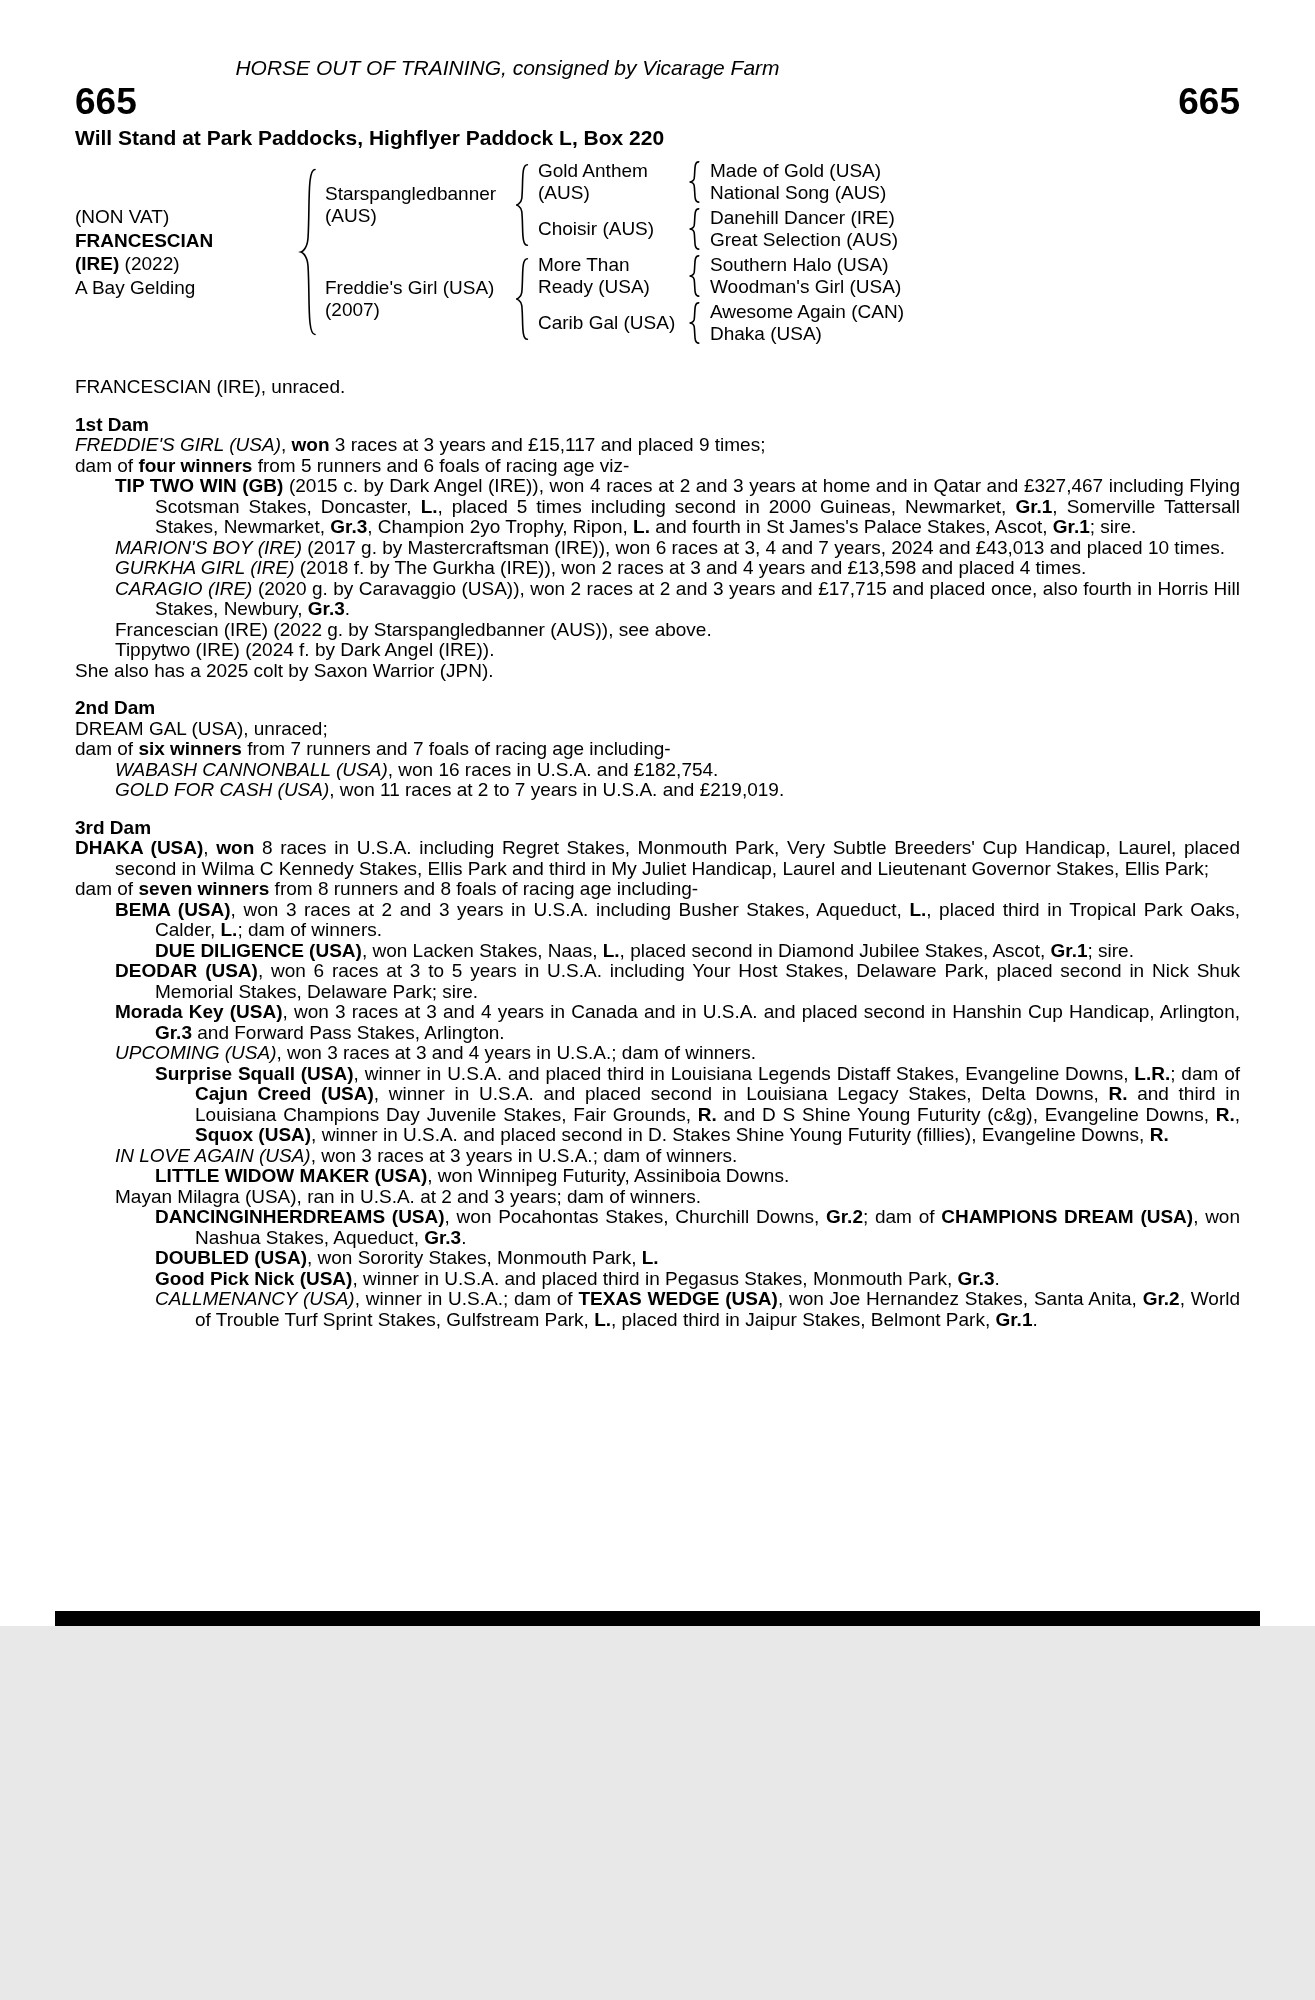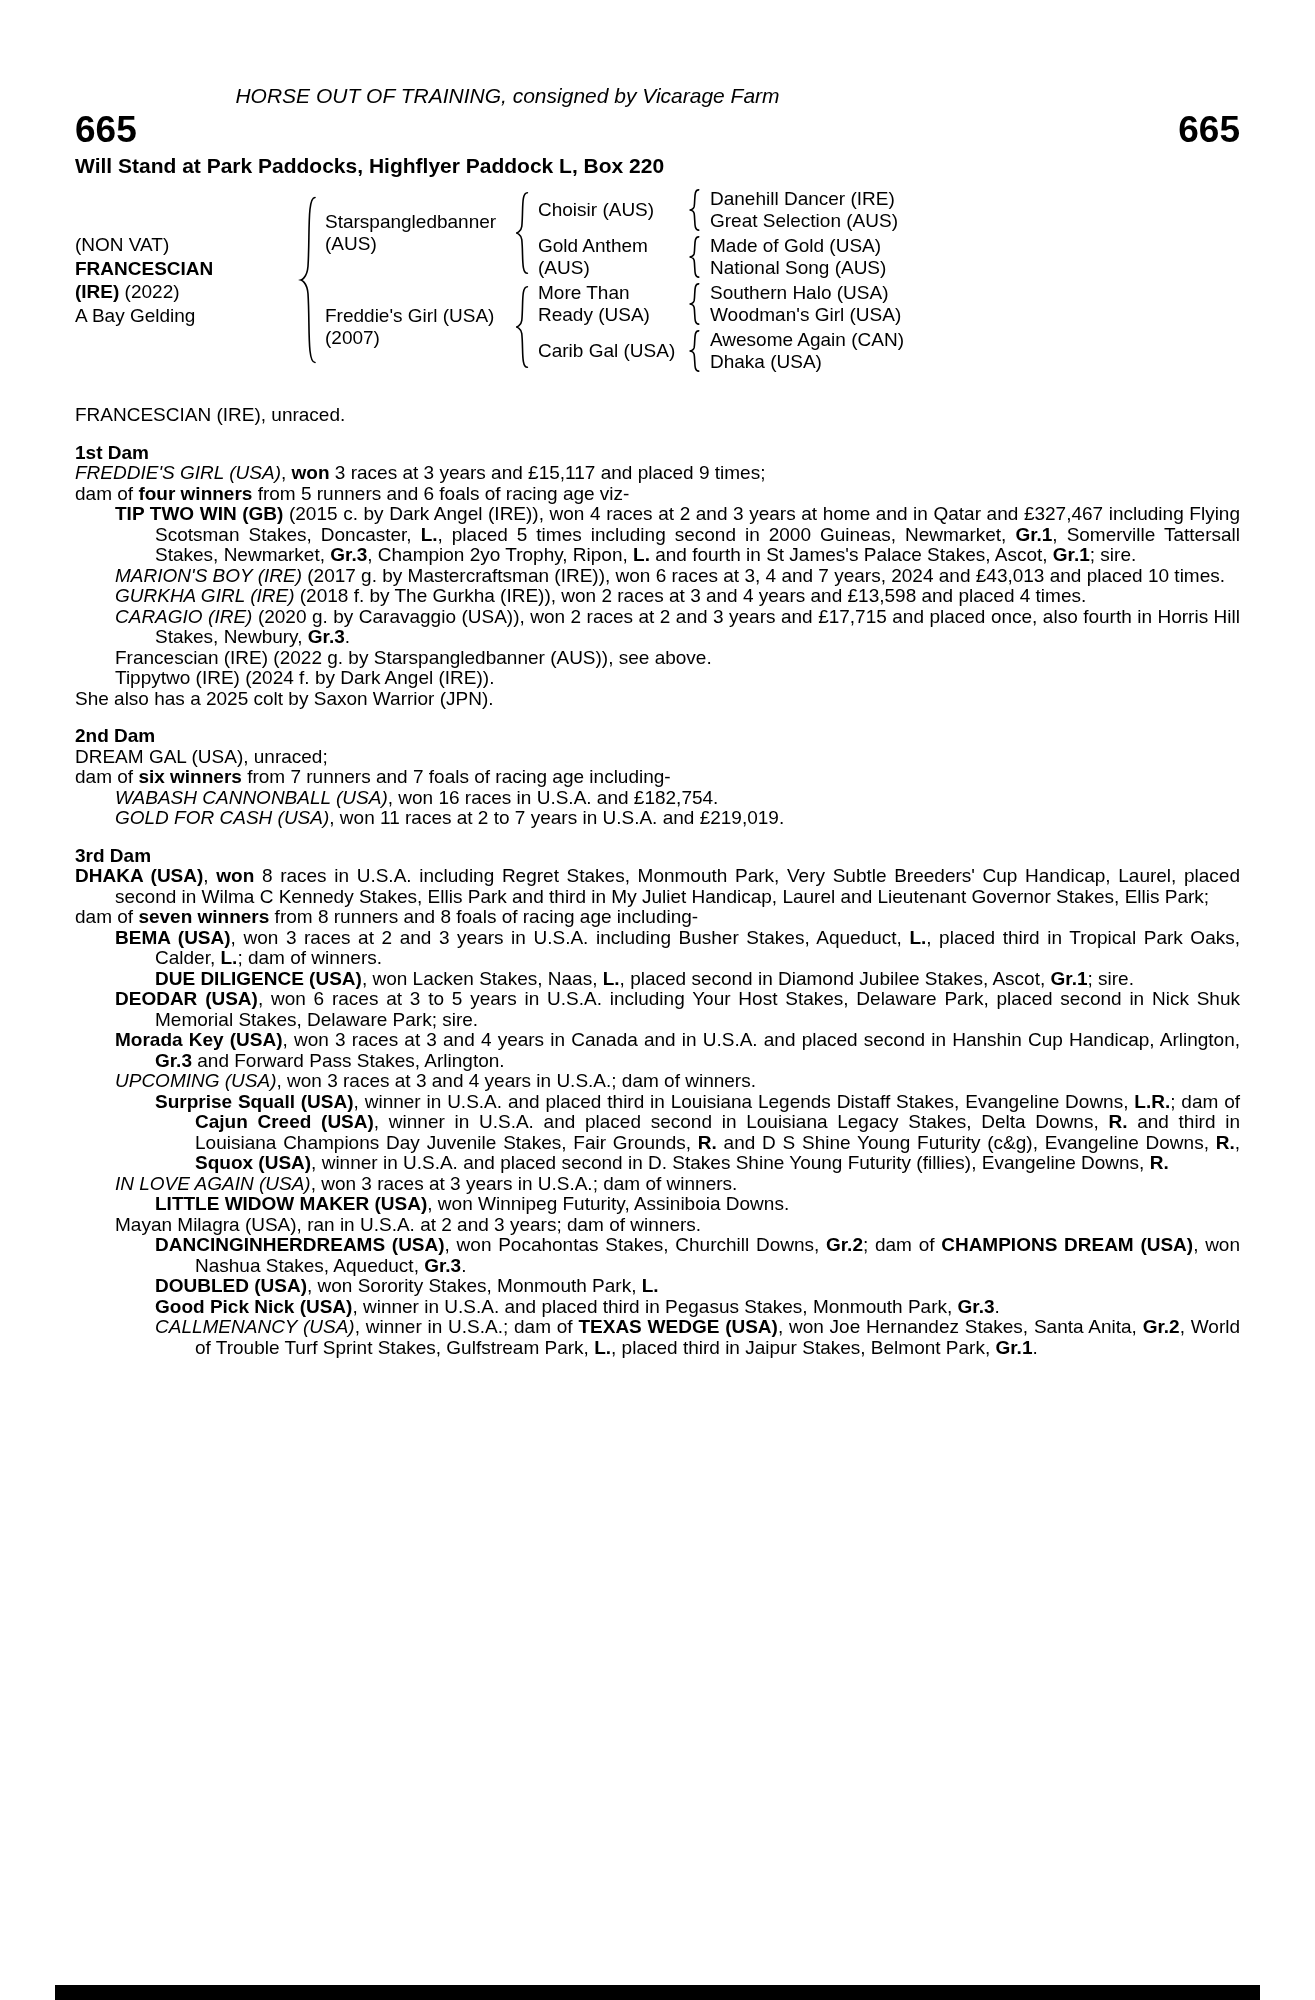--- a/index.html
+++ b/index.html
@@ -1,27 +1,27 @@
 <!DOCTYPE html>
 <html><head>
 <meta charset="utf-8">
 <style>
   html, body { margin: 0; padding: 0; background: #e8e8e8; }
   .page {
     position: relative;
     width: 1315px;
-    height: 2000px;
+    height: 1626px;
     margin: 0 auto;
     background: #ffffff;
     color: #000000;
     font-family: "Liberation Sans", sans-serif;
     font-size: 19px;
     line-height: 20.5px;
     box-sizing: border-box;
-    padding: 84px 75px 0 75px;
+    padding: 56px 75px 0 75px;
     overflow: hidden;
   }
   .b { font-weight: bold; }
   .i { font-style: italic; }
 
   
   .consignor {
     font-style: italic;
     font-size: 21px;
     text-align: center;
@@ -117,41 +117,41 @@
 
       <div class="gen1-row">
         <div class="gen1-name">Starspangledbanner (AUS)</div>
         <div class="brace med">
           <svg viewBox="0 0 20 100" preserveAspectRatio="none" aria-hidden="true">
               <path d="M18 2 C 10 2 13 24 11 42 C 10 49 4 50 4 50 C 4 50 10 51 11 58 C 13 76 10 98 18 98" fill="none" stroke="#000" stroke-width="1.6" vector-effect="non-scaling-stroke" stroke-linecap="round"></path>
             </svg>
         </div>
         <div class="gen2-stack">
           <div class="gen2-row">
+            <div class="gen2-name">Gold Anthem (AUS)</div>
+            <div class="brace small">
+              <svg viewBox="0 0 20 100" preserveAspectRatio="none" aria-hidden="true">
+                  <path d="M18 2 C 10 2 13 24 11 42 C 10 49 4 50 4 50 C 4 50 10 51 11 58 C 13 76 10 98 18 98" fill="none" stroke="#000" stroke-width="1.6" vector-effect="non-scaling-stroke" stroke-linecap="round"></path>
+                </svg>
+            </div>
+            <div class="gen3-pair">
+              <div class="gen3-name">Made of Gold (USA)</div>
+              <div class="gen3-name">National Song (AUS)</div>
+            </div>
+          </div>
+          <div class="gen2-row">
             <div class="gen2-name">Choisir (AUS)</div>
             <div class="brace small">
               <svg viewBox="0 0 20 100" preserveAspectRatio="none" aria-hidden="true">
                   <path d="M18 2 C 10 2 13 24 11 42 C 10 49 4 50 4 50 C 4 50 10 51 11 58 C 13 76 10 98 18 98" fill="none" stroke="#000" stroke-width="1.6" vector-effect="non-scaling-stroke" stroke-linecap="round"></path>
                 </svg>
             </div>
             <div class="gen3-pair">
               <div class="gen3-name">Danehill Dancer (IRE)</div>
               <div class="gen3-name">Great Selection (AUS)</div>
-            </div>
-          </div>
-          <div class="gen2-row">
-            <div class="gen2-name">Gold Anthem (AUS)</div>
-            <div class="brace small">
-              <svg viewBox="0 0 20 100" preserveAspectRatio="none" aria-hidden="true">
-                  <path d="M18 2 C 10 2 13 24 11 42 C 10 49 4 50 4 50 C 4 50 10 51 11 58 C 13 76 10 98 18 98" fill="none" stroke="#000" stroke-width="1.6" vector-effect="non-scaling-stroke" stroke-linecap="round"></path>
-                </svg>
-            </div>
-            <div class="gen3-pair">
-              <div class="gen3-name">Made of Gold (USA)</div>
-              <div class="gen3-name">National Song (AUS)</div>
             </div>
           </div>
         </div>
       </div>
 
       <div class="gen1-row">
         <div class="gen1-name">Freddie's Girl (USA) (2007)</div>
         <div class="brace med">
           <svg viewBox="0 0 20 100" preserveAspectRatio="none" aria-hidden="true">
               <path d="M18 2 C 10 2 13 24 11 42 C 10 49 4 50 4 50 C 4 50 10 51 11 58 C 13 76 10 98 18 98" fill="none" stroke="#000" stroke-width="1.6" vector-effect="non-scaling-stroke" stroke-linecap="round"></path>

